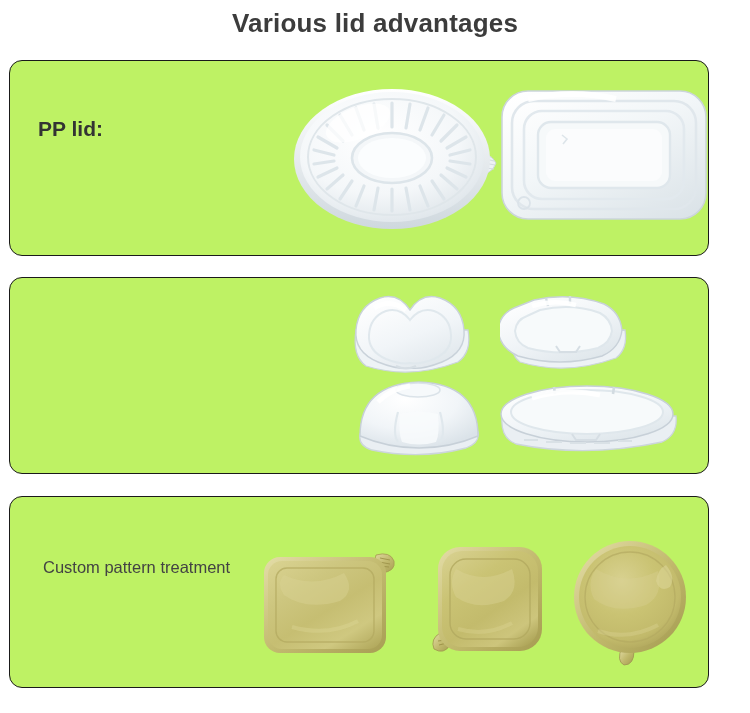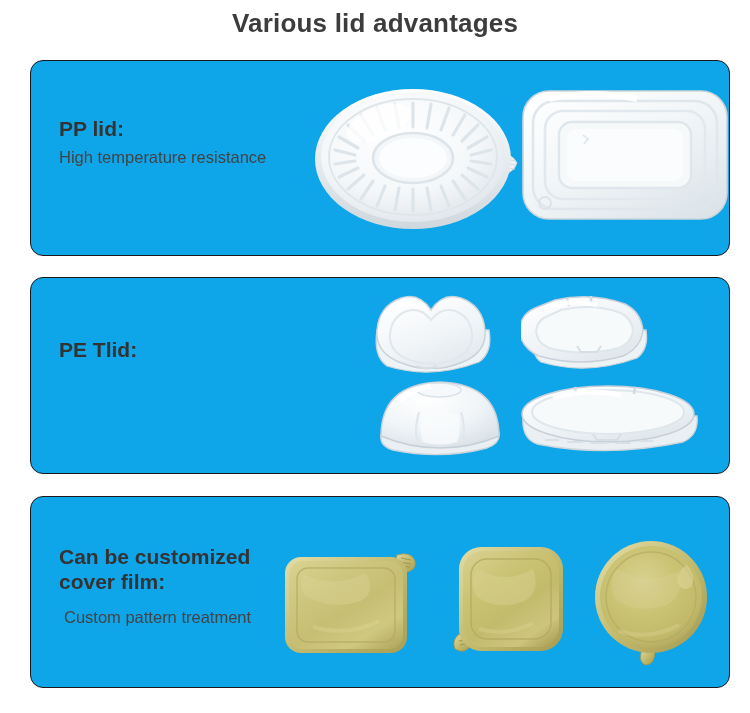--- a/index.html
+++ b/index.html
@@ -30,26 +30,26 @@
     text-align: center;
     font-size: 26px;
     font-weight: bold;
     letter-spacing: 0.2px;
     color: #3c3c3c;
   }
 
   
   .panel {
     position: absolute;
-    left: 30px;
+    left: 9px;
     width: 700px;
     box-sizing: border-box;
     border: 1.3px solid #1a1a1a;
     border-radius: 13px;
-    background: #0ea5e9;
+    background: #bef264;
   }
   #panel-pp  { top: 60px;  height: 196px; }
   #panel-pet { top: 277px; height: 197px; }
   #panel-foil{ top: 496px; height: 192px; }
 
   .panel-text {
     position: absolute;
     left: 28px;
     color: #3c3c3c;
   }
@@ -166,21 +166,20 @@
         <rect x="50" y="45" width="132" height="66" rx="13" ry="13" fill="#f6f9fa" stroke="#dfe7ec" stroke-width="2.4"></rect>
         <rect x="58" y="52" width="116" height="52" rx="9" ry="9" fill="#fbfcfd"></rect>
         <path d="M74 58 l5 4 l-4 5" stroke="#dde5ea" stroke-width="1.6" fill="none"></path>
         <circle cx="36" cy="126" r="6" fill="none" stroke="#dbe3e9" stroke-width="1.8"></circle>
         <path d="M40 22 q44 -10 88 0" stroke="#ffffff" stroke-width="6" fill="none" opacity="0.85"></path>
       </svg>
     </div>
 
     <div class="panel-text" id="text-pp">
       <div class="panel-heading">PP lid:</div>
-      <div class="panel-desc">High temperature resistance</div>
     </div>
   </div>
 
   <div class="panel" id="panel-pet">
 
     <div class="media">
 
       <svg class="prod" style="left:330px; top:10px;" width="140" height="95" viewBox="0 0 140 95">
         <defs>
           <linearGradient id="heartG" x1="0.2" y1="0" x2="0.8" y2="1">
@@ -240,21 +239,20 @@
         <ellipse cx="93" cy="36" rx="86" ry="28" fill="url(#ovalG)" stroke="#c7d0d8" stroke-width="1.5"></ellipse>
         <ellipse cx="93" cy="34" rx="76" ry="22" fill="#f7fafb" stroke="#dfe7ec" stroke-width="2"></ellipse>
         <path d="M60 9 l1 7 M120 9 l-1 7" stroke="#d2dbe1" stroke-width="2.6"></path>
         <path d="M78 56 l4 6 h20 l4 -6" stroke="#d6dee4" stroke-width="2" fill="none"></path>
         <path d="M30 62 h14 M52 64 h16 M76 65 h16 M100 65 h16 M124 63 h14" stroke="#d9e1e6" stroke-width="2"></path>
         <path d="M38 20 q34 -10 68 -3" stroke="#ffffff" stroke-width="5" fill="none" opacity="0.9"></path>
       </svg>
     </div>
 
     <div class="panel-text" id="text-pet">
-      <div class="panel-heading">PE Tlid:</div>
     </div>
   </div>
 
   <div class="panel" id="panel-foil">
 
     <div class="media">
 
       <svg class="prod" style="left:248px; top:48px;" width="152" height="116" viewBox="0 0 152 116">
         <defs>
           <linearGradient id="goldRectG" x1="0.1" y1="0" x2="0.9" y2="1">
@@ -321,19 +319,17 @@
         <circle cx="60" cy="58" r="56" fill="url(#goldRndRim)"></circle>
         <circle cx="60" cy="58" r="51" fill="url(#goldRndG)"></circle>
         <circle cx="60" cy="58" r="45" fill="none" stroke="#b3aa61" stroke-width="1.3" opacity="0.7"></circle>
         <path d="M96 26 q10 12 4 22 q-10 6 -14 -6 q2 -12 10 -16 z" fill="#e0d99e" opacity="0.5"></path>
         <path d="M26 30 q30 18 62 2 q6 24 -12 34 q-32 10 -52 -6 q-8 -16 2 -30 z" fill="#d9d294" opacity="0.35"></path>
         <path d="M28 92 q30 10 60 -6" stroke="#e2db9f" stroke-width="4" fill="none" opacity="0.3"></path>
       </svg>
     </div>
 
     <div class="panel-text" id="text-foil">
-      <div class="panel-heading">Can be customized
-cover film:</div>
       <div class="panel-desc">Custom pattern treatment</div>
     </div>
   </div>
 
 </div>
 
 </body></html>

